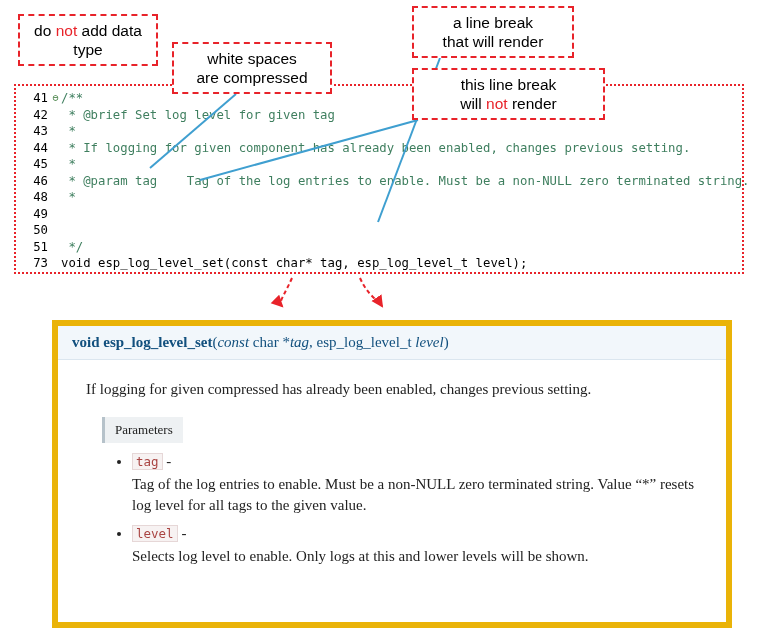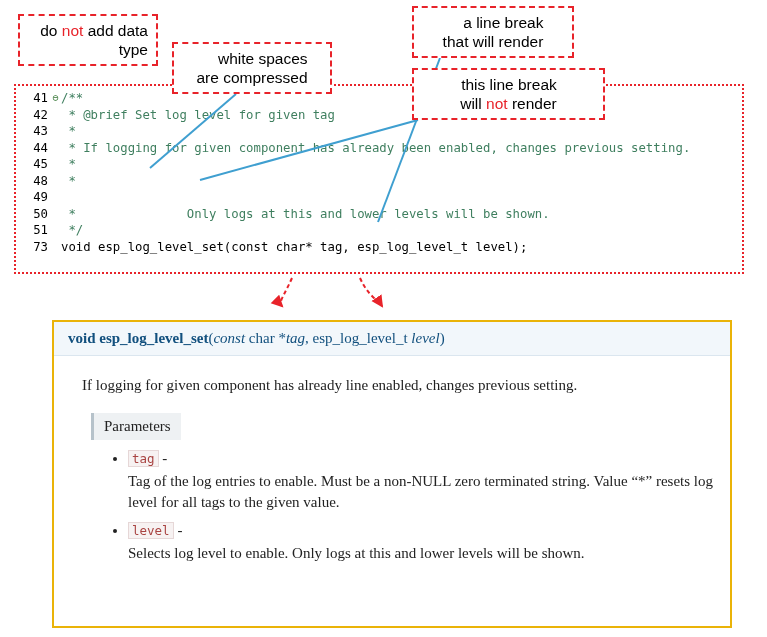--- a/index.html
+++ b/index.html
@@ -16,21 +16,21 @@
   }
 
   
   .callout {
     position: absolute;
     border: 2px dashed #e8232a;
     background: #ffffff;
     color: #000000;
     font-size: 15.5px;
     line-height: 1.25;
-    text-align: right;
+    text-align: center;
     display: flex;
     align-items: center;
     justify-content: center;
     padding: 4px 8px;
     box-sizing: border-box;
     z-index: 5;
   }
   .callout .red { color: #e8232a; }
 
   #callout-datatype { left: 18px;  top: 14px;  width: 140px; height: 52px; }
@@ -92,21 +92,21 @@
   }
 
   
   #doc-panel {
     position: absolute;
     left: 52px;
     top: 320px;
     width: 680px;
     height: 308px;
     background: #ffffff;
-    border: 2px solid #eab308;
+    border: 6px solid #eab308;
     box-sizing: border-box;
     z-index: 3;
   }
   #doc-signature {
     background: #f2f7fb;
     border-bottom: 1px solid #dbe6ef;
     padding: 8px 14px;
     font-size: 15px;
     color: #1a5276;
     font-family: "Liberation Serif", serif;
@@ -122,25 +122,25 @@
     font-family: "Liberation Serif", serif;
     font-size: 15px;
     color: #222222;
   }
   .doc-para {
     margin: 13px 0 0 0;
     line-height: 1.35;
   }
   .params-header {
     display: inline-block;
-    margin: 18px 0 0 9px;
+    margin: 18px 0 0 16px;
     background: #eef1f3;
     border-left: 3px solid #b6c2ca;
     padding: 5px 10px;
-    font-size: 15px;
+    font-size: 13px;
     color: #222;
   }
   .param-list {
     margin: 10px 0 0 0;
     padding-left: 46px;
     list-style: disc;
   }
   .param-item { margin-top: 10px; }
   .param-item:first-child { margin-top: 6px; }
   .param-name {
@@ -198,27 +198,30 @@
   <div class="code-line">
     <span class="ln">43</span><span class="fold"></span><span class="code-text"> *</span>
   </div>
   <div class="code-line">
     <span class="ln">44</span><span class="fold"></span><span class="code-text"> * If logging for given component has already been enabled, changes previous setting.</span>
   </div>
   <div class="code-line">
     <span class="ln">45</span><span class="fold"></span><span class="code-text"> *</span>
   </div>
   <div class="code-line">
+    <span class="ln">46</span><span class="fold"></span><span class="code-text"> * @param tag    Tag of the log entries to enable. Must be a non-NULL zero terminated string.</span>
+  </div>
+  <div class="code-line">
     <span class="ln">48</span><span class="fold"></span><span class="code-text"> *</span>
   </div>
   <div class="code-line">
     <span class="ln">49</span><span class="fold"></span>
   </div>
   <div class="code-line">
-    <span class="ln">50</span><span class="fold"></span><span class="code-text"> *               Only logs at this and lower levels will be shown.</span>
+    <span class="ln">50</span><span class="fold"></span>
   </div>
   <div class="code-line">
     <span class="ln">51</span><span class="fold"></span><span class="code-text"> */</span>
   </div>
   <div class="code-line">
     <span class="ln">73</span><span class="fold"></span><span class="code-text plain">void esp_log_level_set(const char* tag, esp_log_level_t level);</span>
   </div>
 </div>
 
 <svg id="connectors">
@@ -237,21 +240,21 @@
   <path d="M292,278 C284,296 278,302 282,306" stroke="#e8232a" stroke-width="2" fill="none" stroke-dasharray="4,3" marker-end="url(#arrow-red)"></path>
   <path d="M360,278 C368,296 378,300 382,306" stroke="#e8232a" stroke-width="2" fill="none" stroke-dasharray="4,3" marker-end="url(#arrow-red)"></path>
 </svg>
 
 <div id="doc-panel">
   <div id="doc-signature">
     <span class="sig-kw">void</span>
     <span class="sig-name">esp_log_level_set</span><span class="sig-plain">(</span><span class="sig-type">const</span><span class="sig-plain"> char *</span><span class="sig-param">tag</span><span class="sig-plain">, </span><span class="sig-plain">esp_log_level_t </span><span class="sig-param">level</span><span class="sig-plain">)</span>
   </div>
   <div class="doc-body">
-    <p class="doc-para">If logging for given component has already line enabled, changes previous setting.</p>
+    <p class="doc-para">If logging for given compressed has already been enabled, changes previous setting.</p>
     <div class="params-header">Parameters</div>
     <ul class="param-list">
       <li class="param-item">
         <span class="param-name">tag</span><span class="param-dash"> -</span>
         <div class="param-desc">Tag of the log entries to enable. Must be a non-NULL zero terminated string. Value “*” resets log level for all tags to the given value.</div>
       </li>
       <li class="param-item">
         <span class="param-name">level</span><span class="param-dash"> -</span>
         <div class="param-desc">Selects log level to enable. Only logs at this and lower levels will be shown.</div>
       </li>

